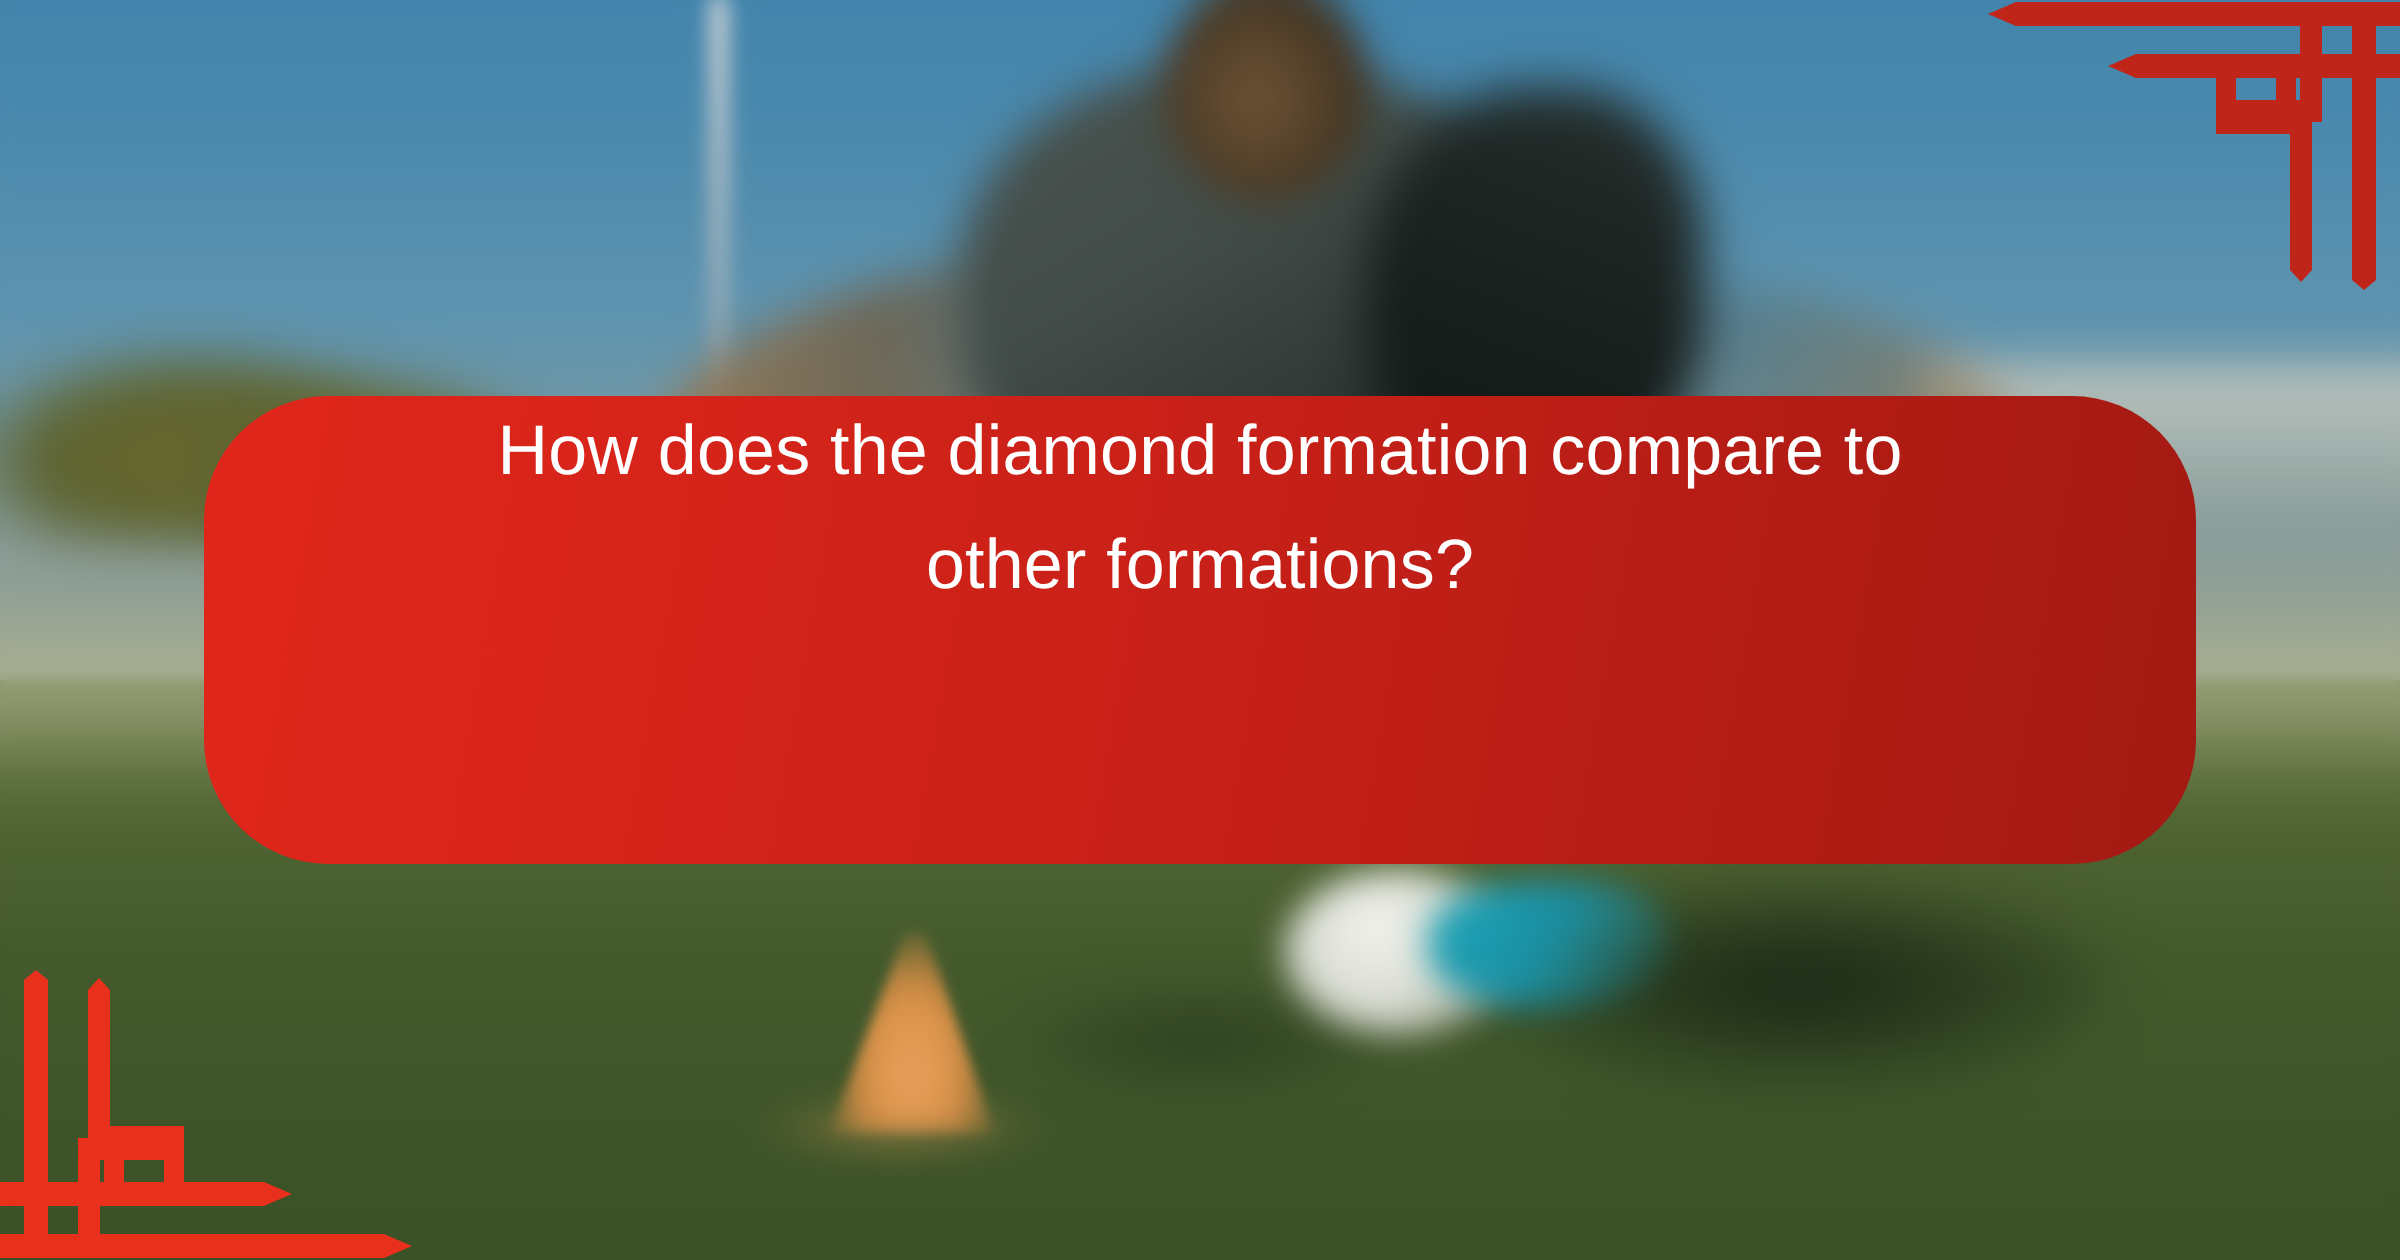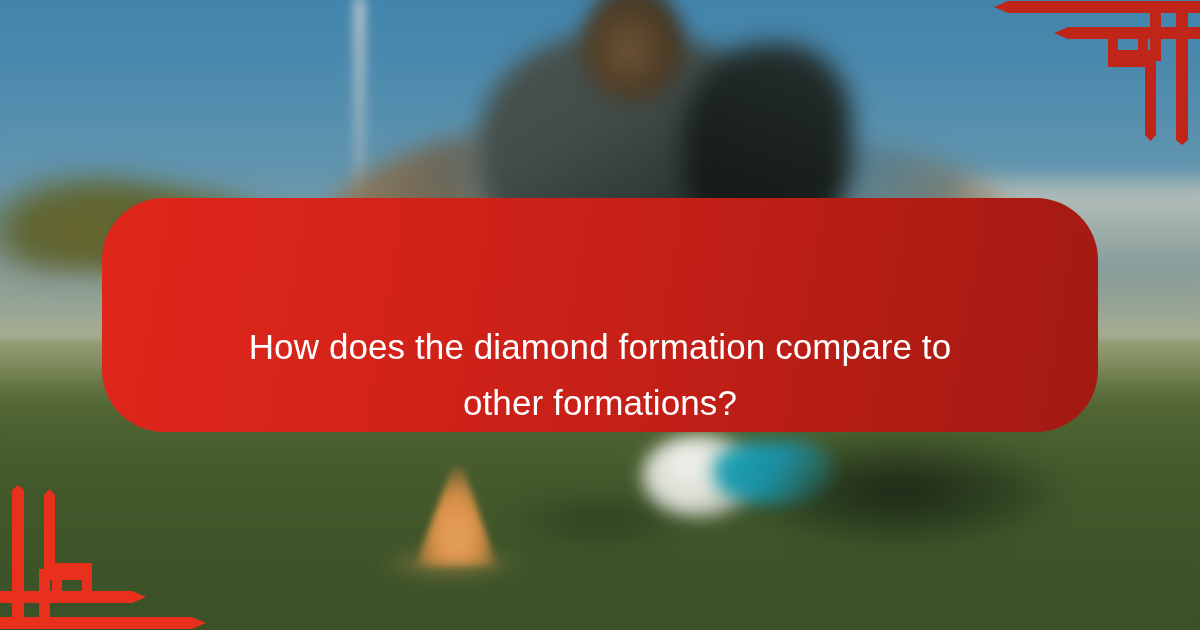--- a/index.html
+++ b/index.html
@@ -191,21 +191,21 @@
     width: 996px;
     height: 234px;
     border-radius: 62px;
     background: linear-gradient(100deg,
         #e0261a 0%,
         #d7241a 22%,
         #c62018 52%,
         #b11c14 80%,
         #a21a12 100%);
     display: flex;
-    align-items: flex-end;
+    align-items: flex-start;
     justify-content: center;
     box-sizing: border-box;
     padding: 0 60px;
   }
   .card-text {
     color: #ffffff;
     font-size: 35px;
     line-height: 1.62;
     font-weight: 400;
     text-align: center;

